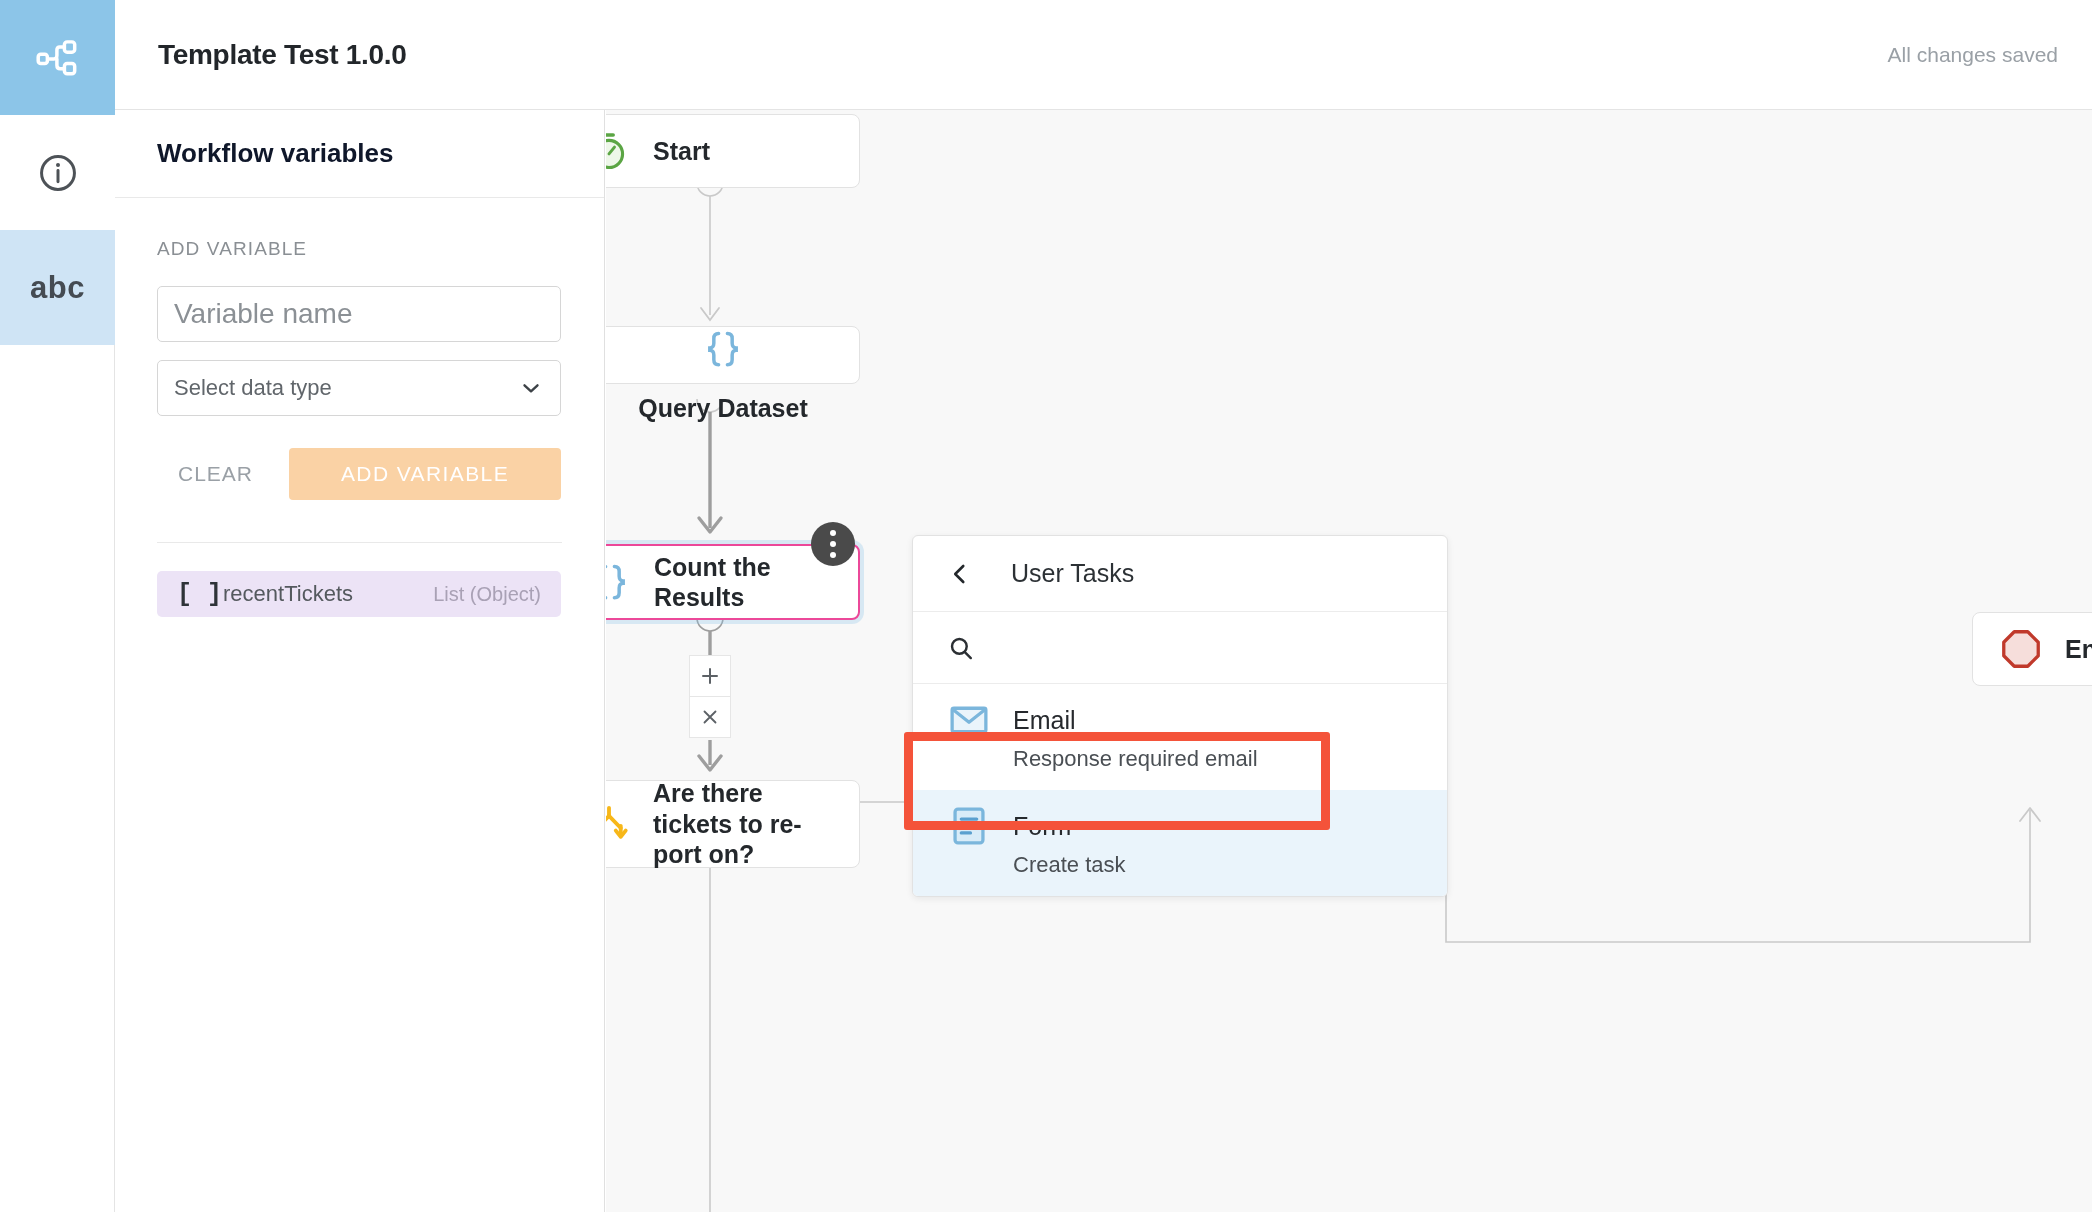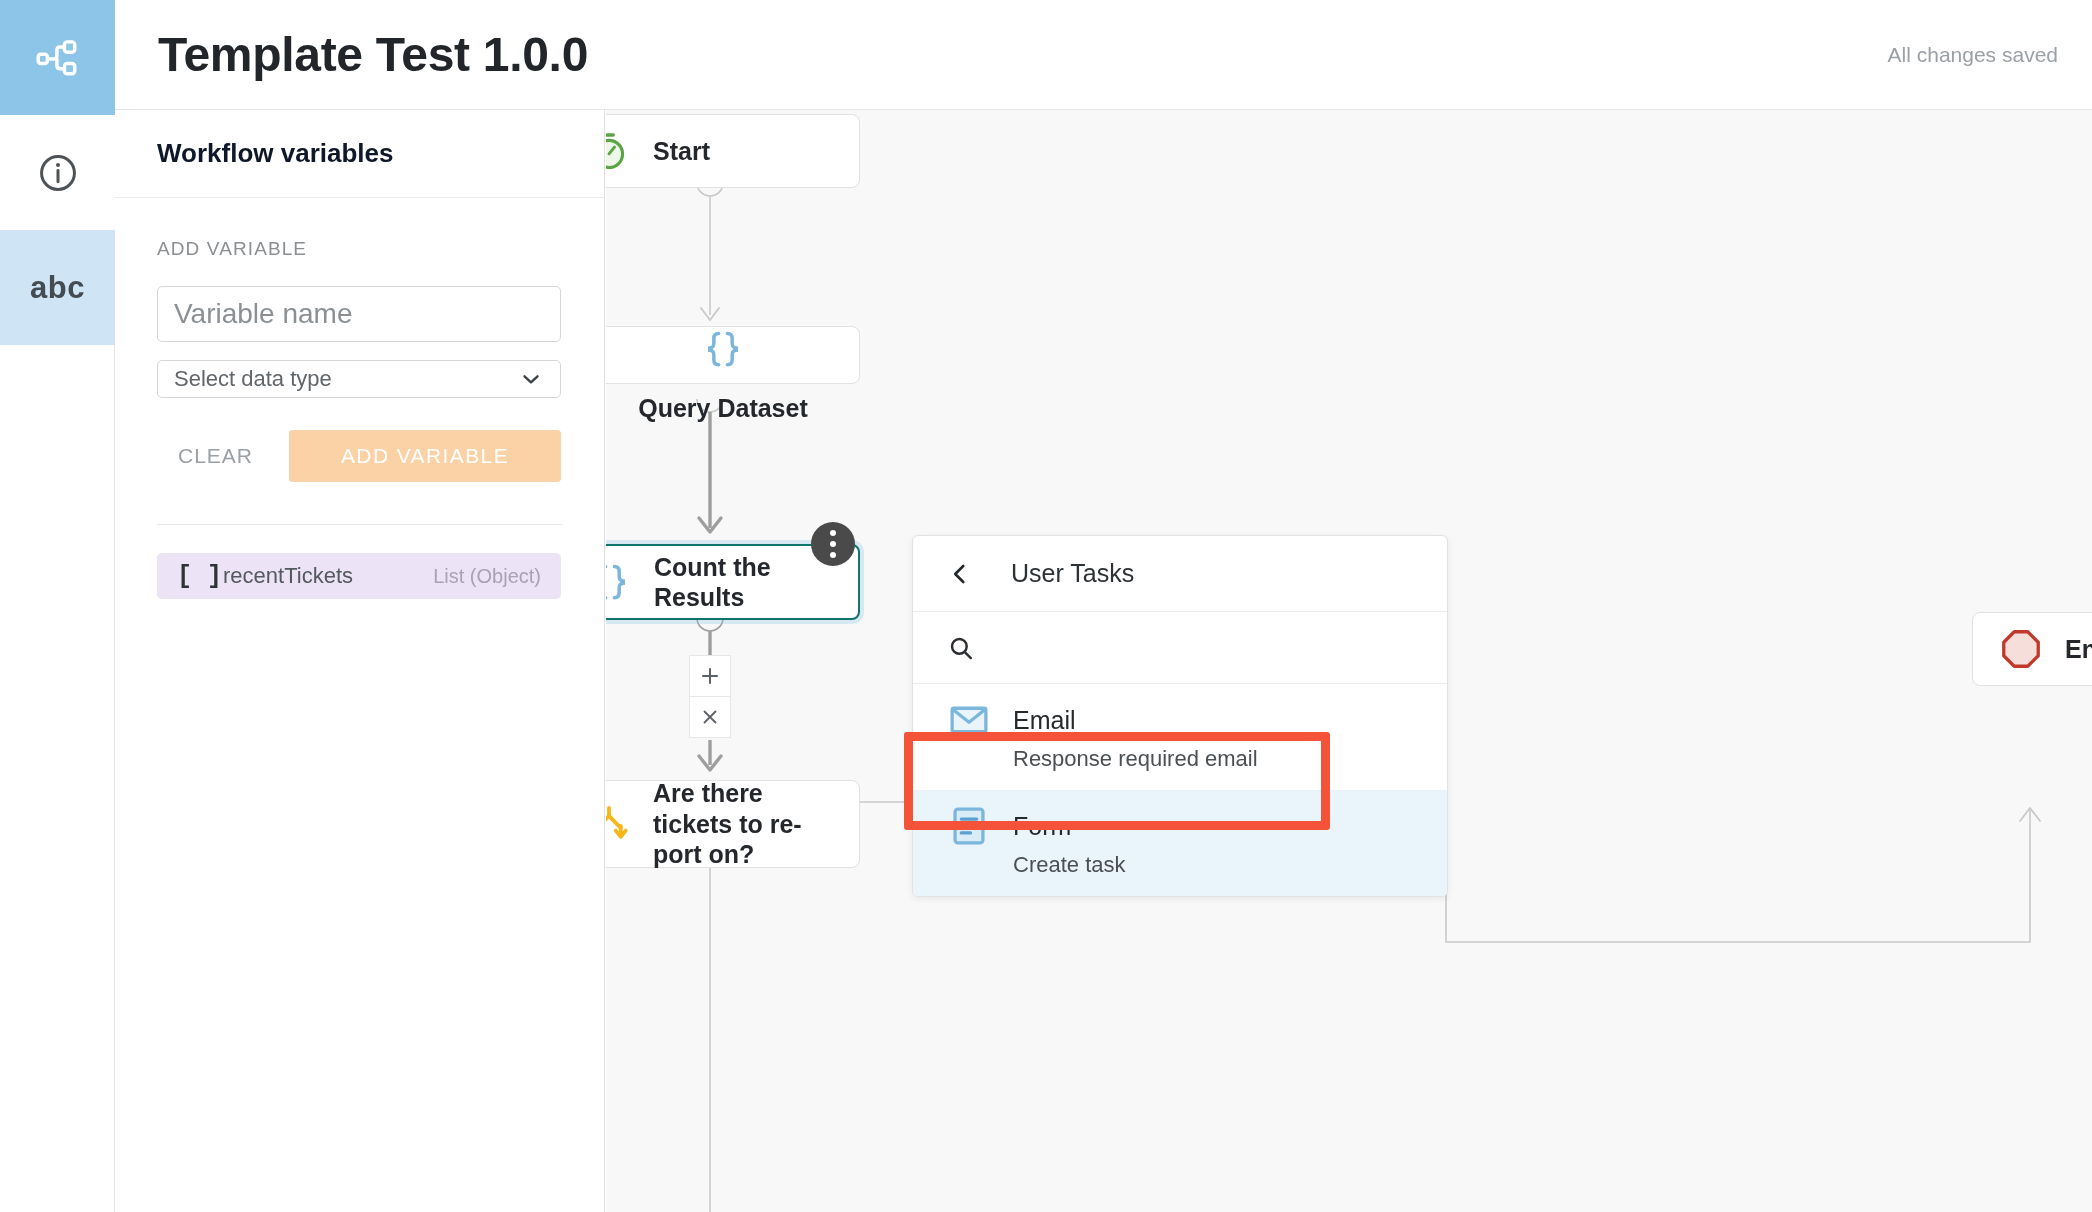--- a/index.html
+++ b/index.html
@@ -29,21 +29,21 @@
     font-size: 31px; font-weight: 700; color: #454b52; letter-spacing: .5px;
   }
 
   
   .header {
     position: absolute; left: 115px; top: 0; width: 1977px; height: 110px;
     background: #ffffff; border-bottom: 1px solid #e4e4e4;
     display: flex; align-items: center; justify-content: space-between;
     padding: 0 34px 0 43px;
   }
-  .wf-title { font-size: 48px; font-weight: 700; color: #22262a; letter-spacing: -.3px; }
+  .wf-title { font-size: 28px; font-weight: 700; color: #22262a; letter-spacing: -.3px; }
   .saved-text { font-size: 21px; color: #9aa0a6; font-weight: 400; }
 
   
   .varpanel {
     position: absolute; left: 115px; top: 110px; width: 490px; height: 1102px;
     background: #ffffff; border-right: 1px solid #e0e0e0;
   }
   .vp-head {
     height: 88px; display: flex; align-items: center;
     padding-left: 42px; border-bottom: 1px solid #e9e9e9;
@@ -60,21 +60,21 @@
     background: #fff; font-size: 22px; color: #3c4146;
     padding: 0 16px; font-family: "Liberation Sans", sans-serif;
     display: flex; align-items: center;
   }
   .vp-input input {
     width: 100%; border: none; outline: none; font-size: 28px;
     font-family: "Liberation Sans", sans-serif; color: #737373; background: transparent;
   }
   .vp-input input::placeholder { color: #8b9095; }
   .vp-select {
-    width: 404px; height: 38px; border: 1px solid #d6d6d6; border-radius: 5px;
+    width: 404px; height: 56px; border: 1px solid #d6d6d6; border-radius: 5px;
     background: #fff; margin-top: 18px; padding: 0 16px;
     display: flex; align-items: center; justify-content: space-between;
     font-size: 22px; color: #61666b; cursor: pointer;
   }
   .vp-buttons {
     width: 404px; margin-top: 32px; display: flex; align-items: center;
     justify-content: flex-end; gap: 26px;
   }
   .btn-clear {
     font-size: 21px; color: #9aa0a6; letter-spacing: 1px; font-weight: 400;
@@ -111,21 +111,21 @@
   }
   .edges { position: absolute; left: 0; top: 0; width: 1486px; height: 1102px; }
 
   
   .node {
     position: absolute; background: #ffffff; border: 1px solid #e2e2e2;
     border-radius: 8px; display: flex; align-items: center;
     padding-left: 26px; gap: 22px;
   }
   .node.selected {
-    border: 2px solid #0f766e; box-shadow: 0 0 0 4px rgba(140,197,232,.30);
+    border: 2px solid #ec4899; box-shadow: 0 0 0 4px rgba(140,197,232,.30);
   }
   .node-label {
     font-size: 25px; font-weight: 700; color: #24282c; line-height: 1.22;
   }
   .node-icon { width: 44px; height: 44px; flex: 0 0 44px; }
 
   
   .node-menu {
     position: absolute; width: 44px; height: 44px; border-radius: 50%;
     background: #4a4a4a; display: flex; flex-direction: column;

